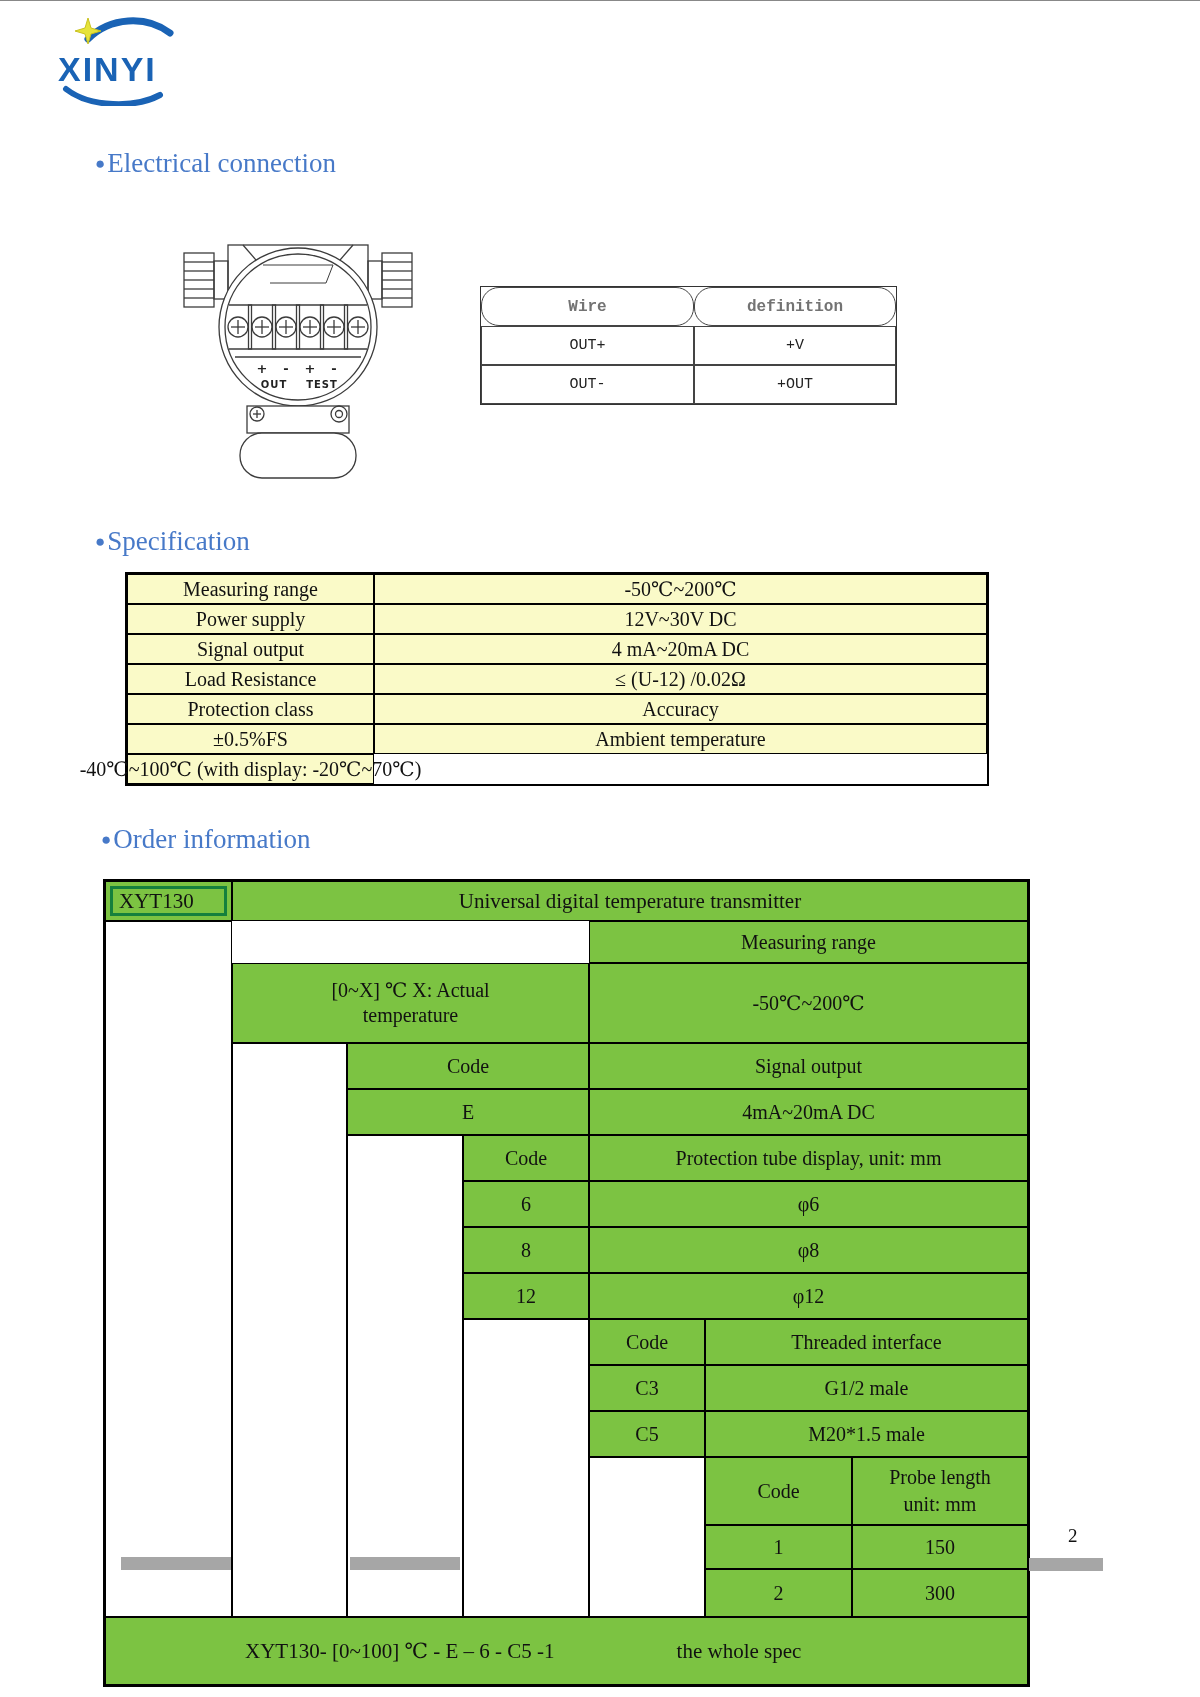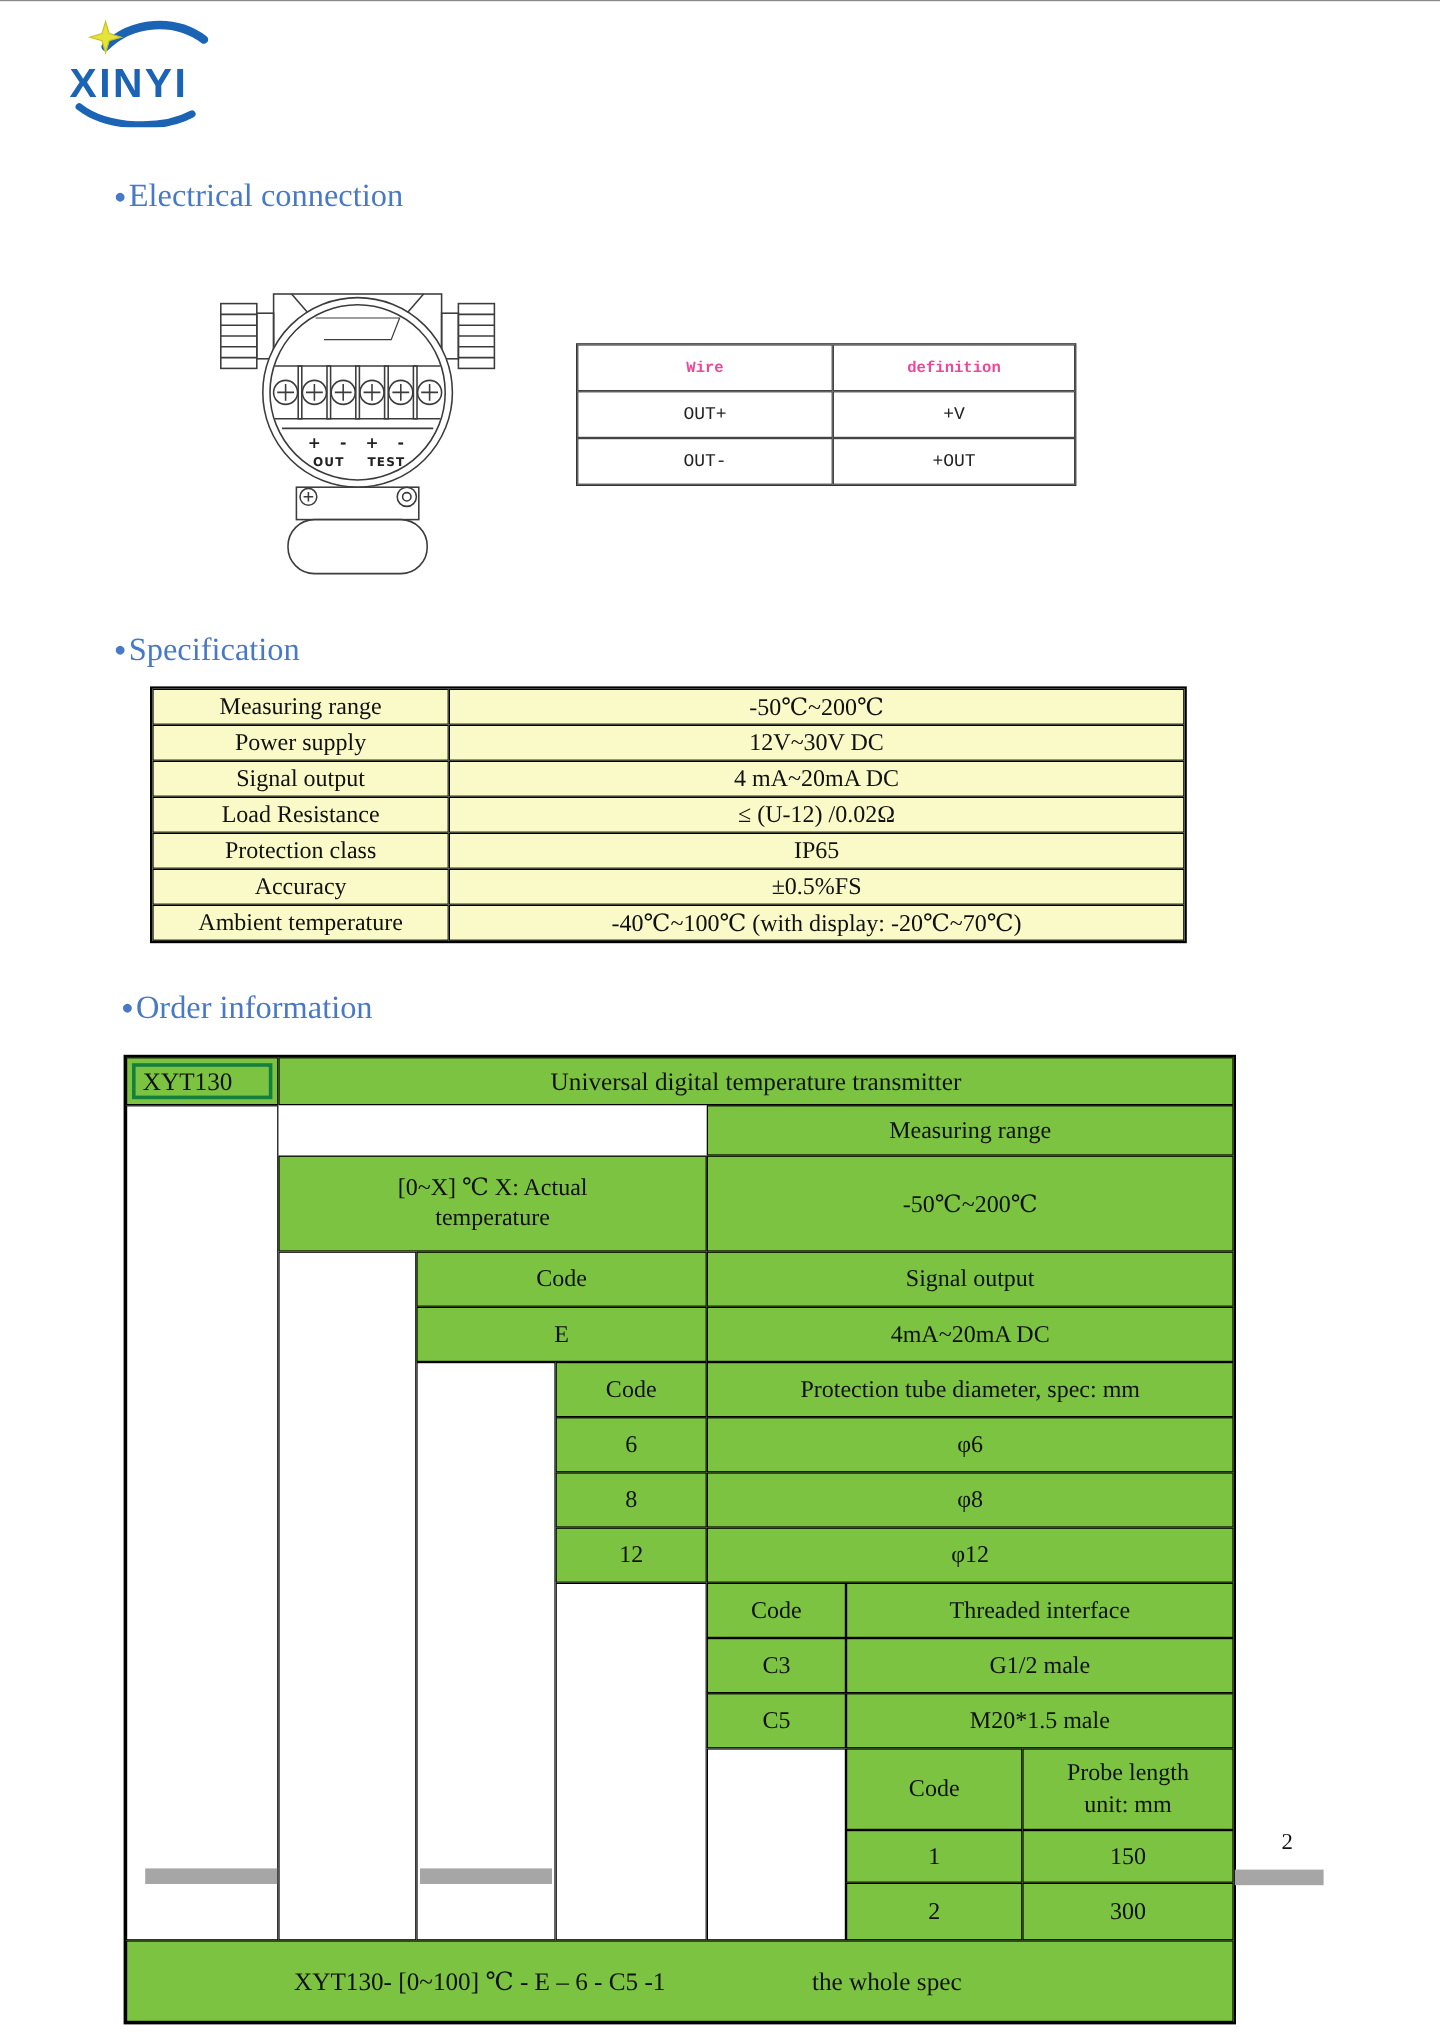--- a/index.html
+++ b/index.html
@@ -11,21 +11,21 @@
   
   .logo{position:absolute;left:48px;top:10px;width:160px;height:95px;}
   
   .device{position:absolute;left:183px;top:220px;width:232px;height:260px;}
   
   .wtable{position:absolute;left:480px;top:285px;display:grid;
           grid-template-columns:213px 202px;grid-auto-rows:39px;
           border:1px solid #333;font-family:"Liberation Mono","DejaVu Sans Mono",monospace;}
   .wtable .wc{border:1px solid #444;display:flex;align-items:center;justify-content:center;
               font-size:15px;color:#222;}
-  .wtable .wh{font-weight:700;font-size:13px;color:#ec4899;}
+  .wtable .wh{font-weight:700;font-size:16px;color:#737373;border-radius:18px;}
   
   .stable{position:absolute;left:125px;top:571px;display:grid;
           grid-template-columns:247px 613px;grid-auto-rows:30px;border:2px solid #000;}
   .stable .sc{border:1px solid #000;background:#fafac8;display:flex;align-items:center;
               justify-content:center;font-size:20px;white-space:nowrap;}
   
   .otable{position:absolute;left:103px;top:878px;display:grid;
           grid-template-columns:127px 115px 116px 126px 116px 147px 176px;
           grid-template-rows:40px 42px 80px 46px 46px 46px 46px 46px 46px 46px 46px 46px 68px 44px 48px 68px;
           border:2px solid #000;font-size:20px;}
@@ -159,21 +159,20 @@
   <div class="stable">
     <div class="sc">Measuring range</div>
     <div class="sc">-50℃~200℃</div>
     <div class="sc">Power supply</div>
     <div class="sc">12V~30V DC</div>
     <div class="sc">Signal output</div>
     <div class="sc">4 mA~20mA DC</div>
     <div class="sc">Load Resistance</div>
     <div class="sc">≤ (U-12) /0.02Ω</div>
     <div class="sc">Protection class</div>
-    <div class="sc">IP65</div>
     <div class="sc">Accuracy</div>
     <div class="sc">±0.5%FS</div>
     <div class="sc">Ambient temperature</div>
     <div class="sc">-40℃~100℃ (with display: -20℃~70℃)</div>
   </div>
 
   <div class="sec-head" style="left:101px;top:823px;">
     <span class="bullet">●</span><span>Order information</span>
   </div>
 
@@ -195,21 +194,21 @@
     <div class="oc w" style="grid-column:2;grid-row:4/16;"></div>
 
     <div class="oc g" style="grid-column:3/5;grid-row:4;">Code</div>
     <div class="oc g" style="grid-column:5/8;grid-row:4;">Signal output</div>
     <div class="oc g" style="grid-column:3/5;grid-row:5;">E</div>
     <div class="oc g" style="grid-column:5/8;grid-row:5;">4mA~20mA DC</div>
 
     <div class="oc w" style="grid-column:3;grid-row:6/16;"></div>
 
     <div class="oc g" style="grid-column:4/5;grid-row:6;">Code</div>
-    <div class="oc g" style="grid-column:5/8;grid-row:6;">Protection tube diameter, spec: mm</div>
+    <div class="oc g" style="grid-column:5/8;grid-row:6;">Protection tube display, unit: mm</div>
     <div class="oc g" style="grid-column:4/5;grid-row:7;">6</div>
     <div class="oc g" style="grid-column:5/8;grid-row:7;">φ6</div>
     <div class="oc g" style="grid-column:4/5;grid-row:8;">8</div>
     <div class="oc g" style="grid-column:5/8;grid-row:8;">φ8</div>
     <div class="oc g" style="grid-column:4/5;grid-row:9;">12</div>
     <div class="oc g" style="grid-column:5/8;grid-row:9;">φ12</div>
 
     <div class="oc w" style="grid-column:4;grid-row:10/16;"></div>
 
     <div class="oc g" style="grid-column:5/6;grid-row:10;">Code</div>

